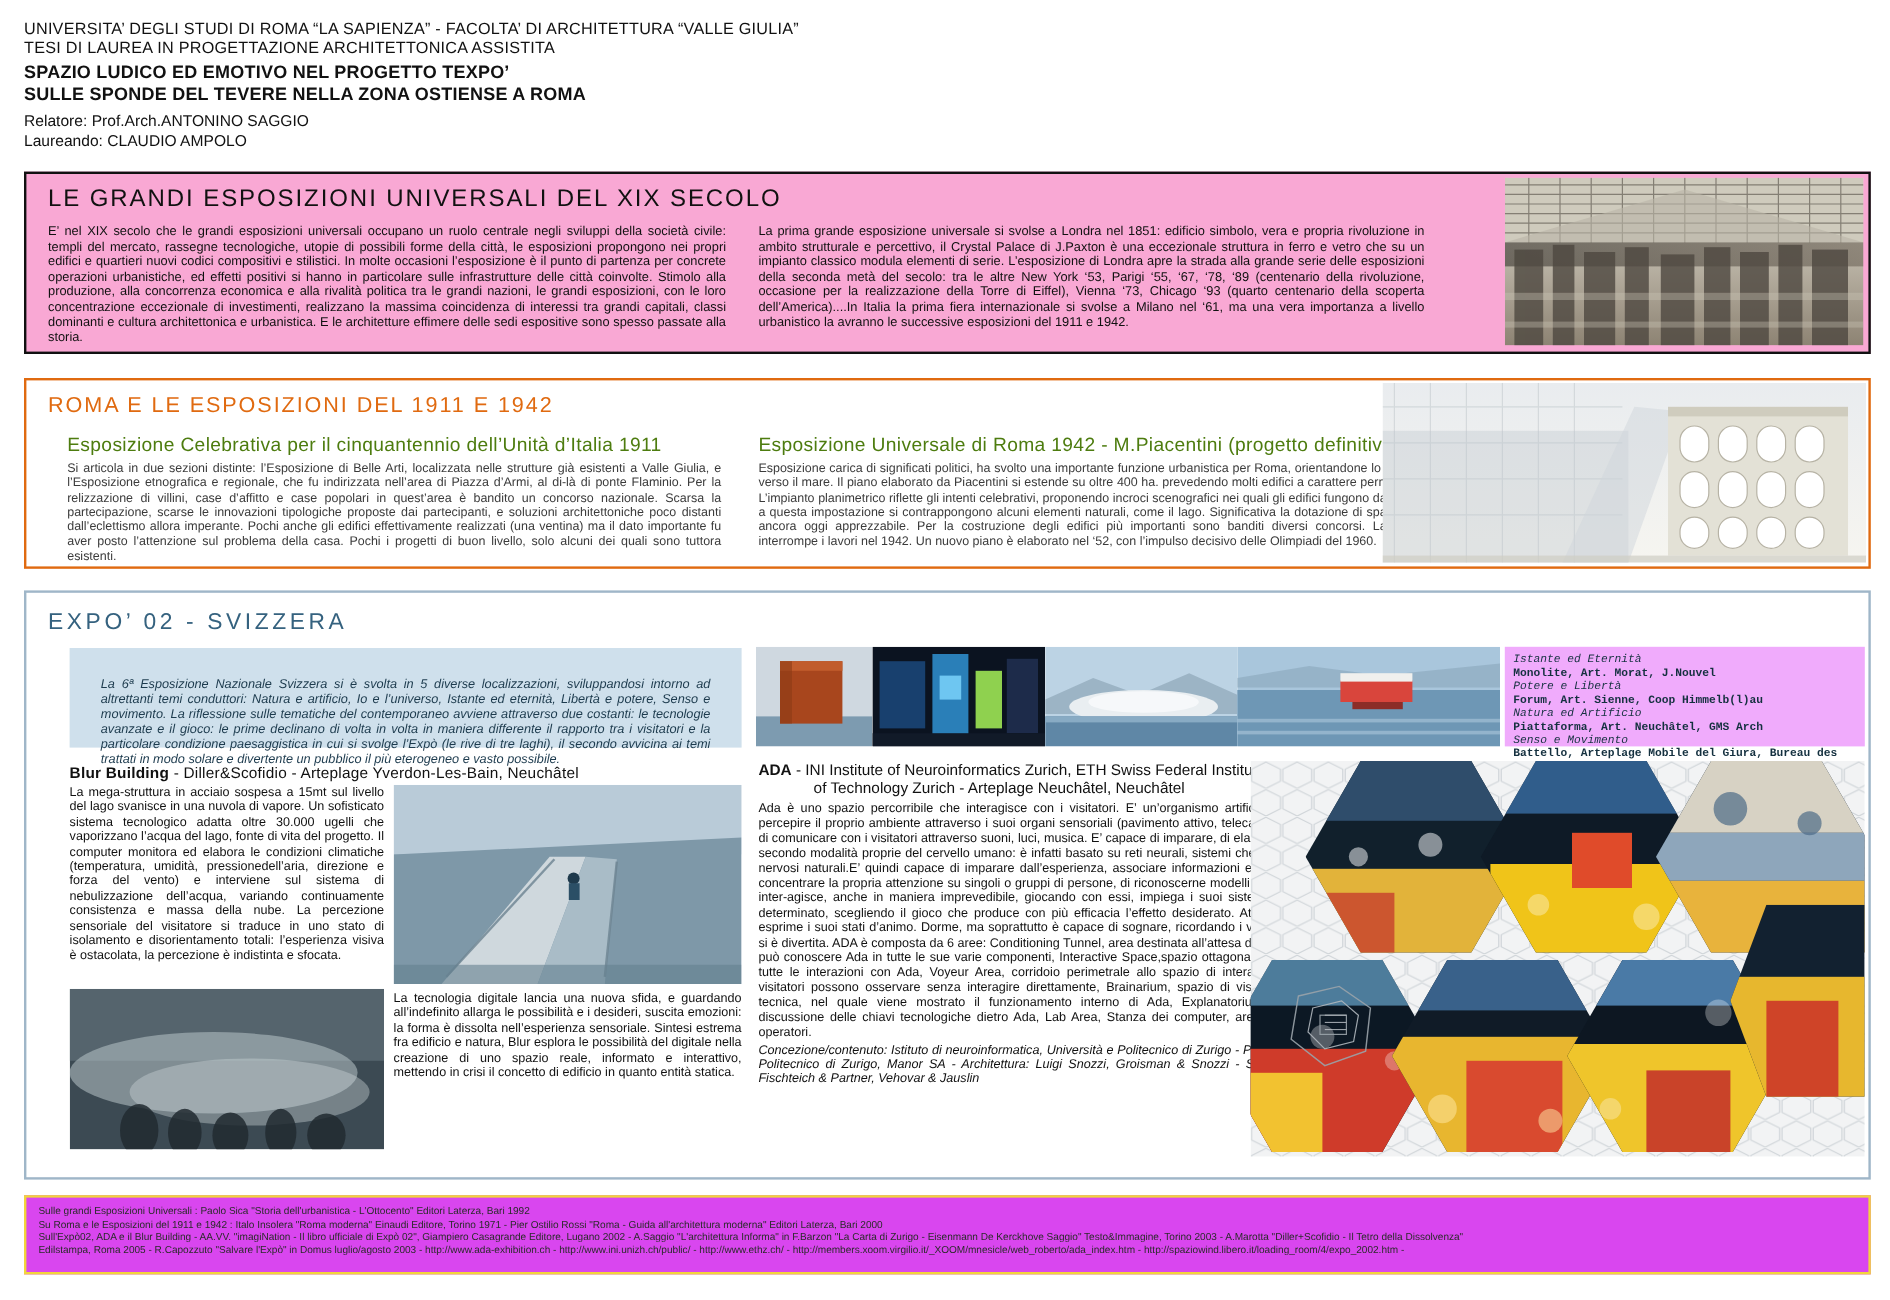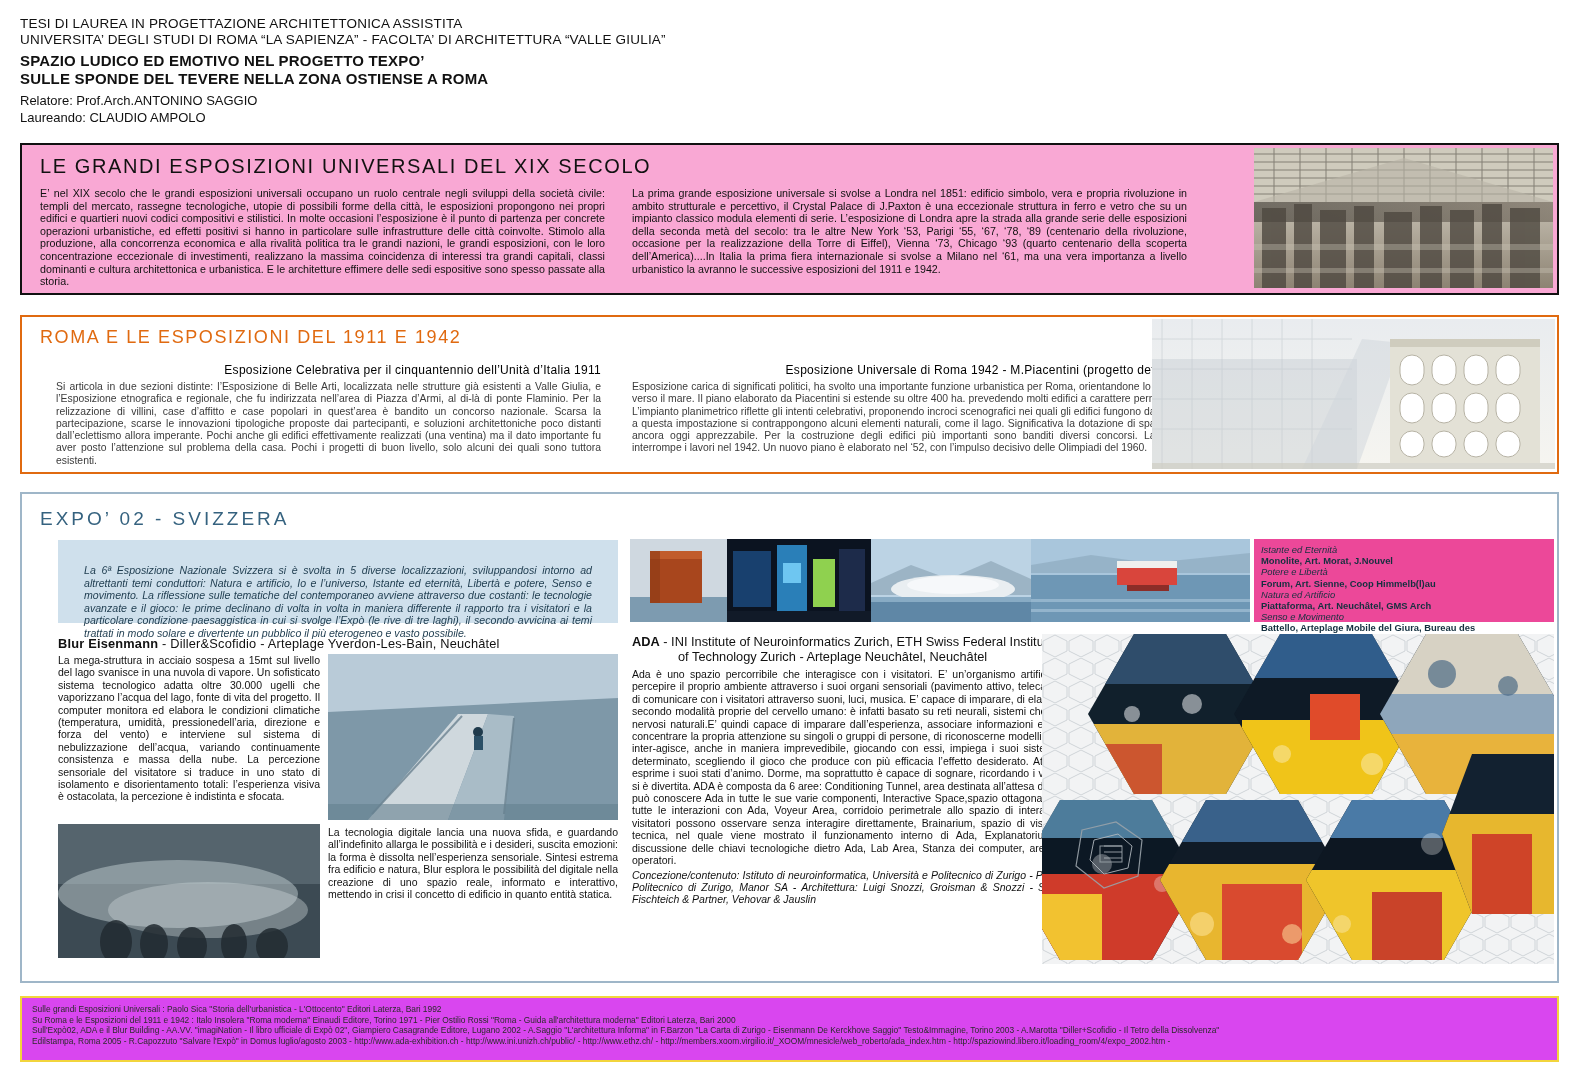--- a/index.html
+++ b/index.html
@@ -31,34 +31,34 @@
   
   .block1{position:absolute;left:20px;top:143px;width:1535px;height:148px;border:2px solid #111;background:#f9a8d4;}
   .b1-title{position:absolute;left:18px;top:10px;font-size:20px;letter-spacing:1.6px;color:#111;}
   .b1-colA{position:absolute;left:18px;top:42px;width:565px;font-size:10.7px;line-height:12.6px;text-align:justify;color:#111;}
   .b1-colB{position:absolute;left:610px;top:42px;width:555px;font-size:10.7px;line-height:12.6px;text-align:justify;color:#111;}
   .b1-img{position:absolute;left:1232px;top:3px;width:299px;height:140px;overflow:hidden;}
 
   
   .block2{position:absolute;left:20px;top:315px;width:1535px;height:155px;border:2px solid #e06a10;background:#fff;overflow:hidden;text-decoration:underline;}
   .b2-title{position:absolute;left:18px;top:10px;font-size:18px;letter-spacing:1.6px;color:#e06a10;}
-  .b2-sub{font-size:12px;color:#000000;letter-spacing:.3px;text-align:right;}
+  .b2-sub{font-size:16px;color:#4d7c0f;letter-spacing:.3px;}
   .b2-colA{position:absolute;left:34px;top:46px;width:545px;}
   .b2-colB{position:absolute;left:610px;top:46px;width:560px;}
   .b2-body{font-size:10.4px;line-height:12.3px;text-align:justify;color:#3b3b3b;margin-top:4px;}
   .b2-img{position:absolute;left:1130px;top:2px;width:403px;height:150px;overflow:hidden;}
 
   
   .block3{position:absolute;left:20px;top:492px;width:1535px;height:487px;border:2px solid #9fb6c8;background:#fff;}
   .b3-title{position:absolute;left:18px;top:14px;font-size:19px;letter-spacing:3px;color:#35627f;}
   .b3-intro{position:absolute;left:36px;top:46px;width:560px;height:83px;background:#cfe0ec;}
   .b3-intro p{margin:16px;padding:8px 10px;font-size:10.6px;line-height:12.6px;text-align:justify;color:#1d3b4e;}
   .b3-strip{position:absolute;left:608px;top:45px;width:620px;height:83px;display:flex;}
   .b3-strip div{height:83px;}
-  .b3-keys{position:absolute;left:1232px;top:45px;width:300px;height:83px;background:#ec4899;font-size:9.4px;line-height:11.2px;color:#14303f;padding:5px 7px;box-sizing:border-box;}
+  .b3-keys{position:absolute;left:1232px;top:45px;width:300px;height:83px;background:#f0abfc;font-size:9.4px;line-height:11.2px;color:#14303f;padding:5px 7px;box-sizing:border-box;font-family:Liberation Mono, monospace;}
   .b3-keys b{font-weight:bold;}
 
   .blur-h{position:absolute;left:36px;top:142px;width:560px;font-size:12.8px;color:#111;letter-spacing:.2px;}
   .blur-h b{font-weight:bold;}
   .blur-txt{position:absolute;left:36px;top:160px;width:262px;font-size:10.5px;line-height:12.4px;text-align:justify;color:#111;}
   .blur-txt2{position:absolute;left:306px;top:332px;width:290px;font-size:10.5px;line-height:12.4px;text-align:justify;color:#111;}
   .blur-img-a{position:absolute;left:306px;top:160px;width:290px;height:166px;overflow:hidden;}
   .blur-img-b{position:absolute;left:36px;top:330px;width:262px;height:134px;overflow:hidden;}
 
   .ada-h{position:absolute;left:610px;top:140px;width:540px;font-size:12.8px;color:#111;line-height:15px;}
@@ -72,22 +72,22 @@
   .footer-inner div{white-space:nowrap;overflow:hidden;}
 
   .ital{font-style:italic;}
 </style>
 </head>
 <body>
 
 <div class="page">
 
   <div class="header">
+    <div class="hdr-line">UNIVERSITA’ DEGLI STUDI DI ROMA “LA SAPIENZA” - FACOLTA’ DI ARCHITETTURA “VALLE GIULIA”</div>
     <div class="hdr-line">TESI DI LAUREA IN PROGETTAZIONE ARCHITETTONICA ASSISTITA</div>
-    <div class="hdr-line">UNIVERSITA’ DEGLI STUDI DI ROMA “LA SAPIENZA” - FACOLTA’ DI ARCHITETTURA “VALLE GIULIA”</div>
     <div class="hdr-bold" style="margin-top:4px">SPAZIO LUDICO ED EMOTIVO NEL PROGETTO TEXPO’</div>
     <div class="hdr-bold">SULLE SPONDE DEL TEVERE NELLA ZONA OSTIENSE A ROMA</div>
     <div class="hdr-small" style="margin-top:4px">Relatore: Prof.Arch.ANTONINO SAGGIO</div>
     <div class="hdr-small">Laureando: CLAUDIO AMPOLO</div>
   </div>
 
 
   <div class="block1">
     <div class="b1-title">LE GRANDI ESPOSIZIONI UNIVERSALI DEL XIX SECOLO</div>
     <div class="b1-colA">E’ nel XIX secolo che le grandi esposizioni universali occupano un ruolo centrale negli sviluppi della società civile: templi del mercato, rassegne tecnologiche, utopie di possibili forme della città, le esposizioni propongono nei propri edifici e quartieri nuovi codici compositivi e stilistici. In molte occasioni l’esposizione è il punto di partenza per concrete operazioni urbanistiche, ed effetti positivi si hanno in particolare sulle infrastrutture delle città coinvolte. Stimolo alla produzione, alla concorrenza economica e alla rivalità politica tra le grandi nazioni, le grandi esposizioni, con le loro concentrazione eccezionale di investimenti, realizzano la massima coincidenza di interessi tra grandi capitali, classi dominanti e cultura architettonica e urbanistica. E le architetture effimere delle sedi espositive sono spesso passate alla storia.</div>
@@ -244,21 +244,21 @@
       <div><b>Monolite, Art. Morat, J.Nouvel</b></div>
       <div class="ital">Potere e Libertà</div>
       <div><b>Forum, Art. Sienne, Coop Himmelb(l)au</b></div>
       <div class="ital">Natura ed Artificio</div>
       <div><b>Piattaforma, Art. Neuchâtel, GMS Arch</b></div>
       <div class="ital">Senso e Movimento</div>
       <div><b>Battello, Arteplage Mobile del Giura, Bureau des Mésarchitectures</b></div>
     </div>
 
     <div class="blur-h">
-      <b>Blur Eisenmann</b><span> - Diller&amp;Scofidio - Arteplage Yverdon-Les-Bain, Neuchâtel</span>
+      <b>Blur Building</b><span> - Diller&amp;Scofidio - Arteplage Yverdon-Les-Bain, Neuchâtel</span>
     </div>
     <div class="blur-txt">La mega-struttura in acciaio sospesa a 15mt sul livello del lago svanisce in una nuvola di vapore. Un sofisticato sistema tecnologico adatta oltre 30.000 ugelli che vaporizzano l’acqua del lago, fonte di vita del progetto. Il computer monitora ed elabora le condizioni climatiche (temperatura, umidità, pressionedell’aria, direzione e forza del vento) e interviene sul sistema di nebulizzazione dell’acqua, variando continuamente consistenza e massa della nube. La percezione sensoriale del visitatore si traduce in uno stato di isolamento e disorientamento totali: l’esperienza visiva è ostacolata, la percezione è indistinta e sfocata.</div>
     <div class="blur-txt2">La tecnologia digitale lancia una nuova sfida, e guardando all’indefinito allarga le possibilità e i desideri, suscita emozioni: la forma è dissolta nell’esperienza sensoriale. Sintesi estrema fra edificio e natura, Blur esplora le possibilità del digitale nella creazione di uno spazio reale, informato e interattivo, mettendo in crisi il concetto di edificio in quanto entità statica.</div>
 
     <div class="blur-img-a">
       <svg width="290" height="166" viewBox="0 0 290 166" preserveAspectRatio="none">
         <rect width="290" height="166" fill="#9fb6c6"></rect>
         <rect x="0" y="0" width="290" height="58" fill="#b9cbd8"></rect>
         <path d="M0 58 L290 44 L290 166 L0 166 Z" fill="#7e98a8"></path>
         <path d="M40 166 L130 60 L160 60 L120 166 Z" fill="#cfd8dd"></path>

